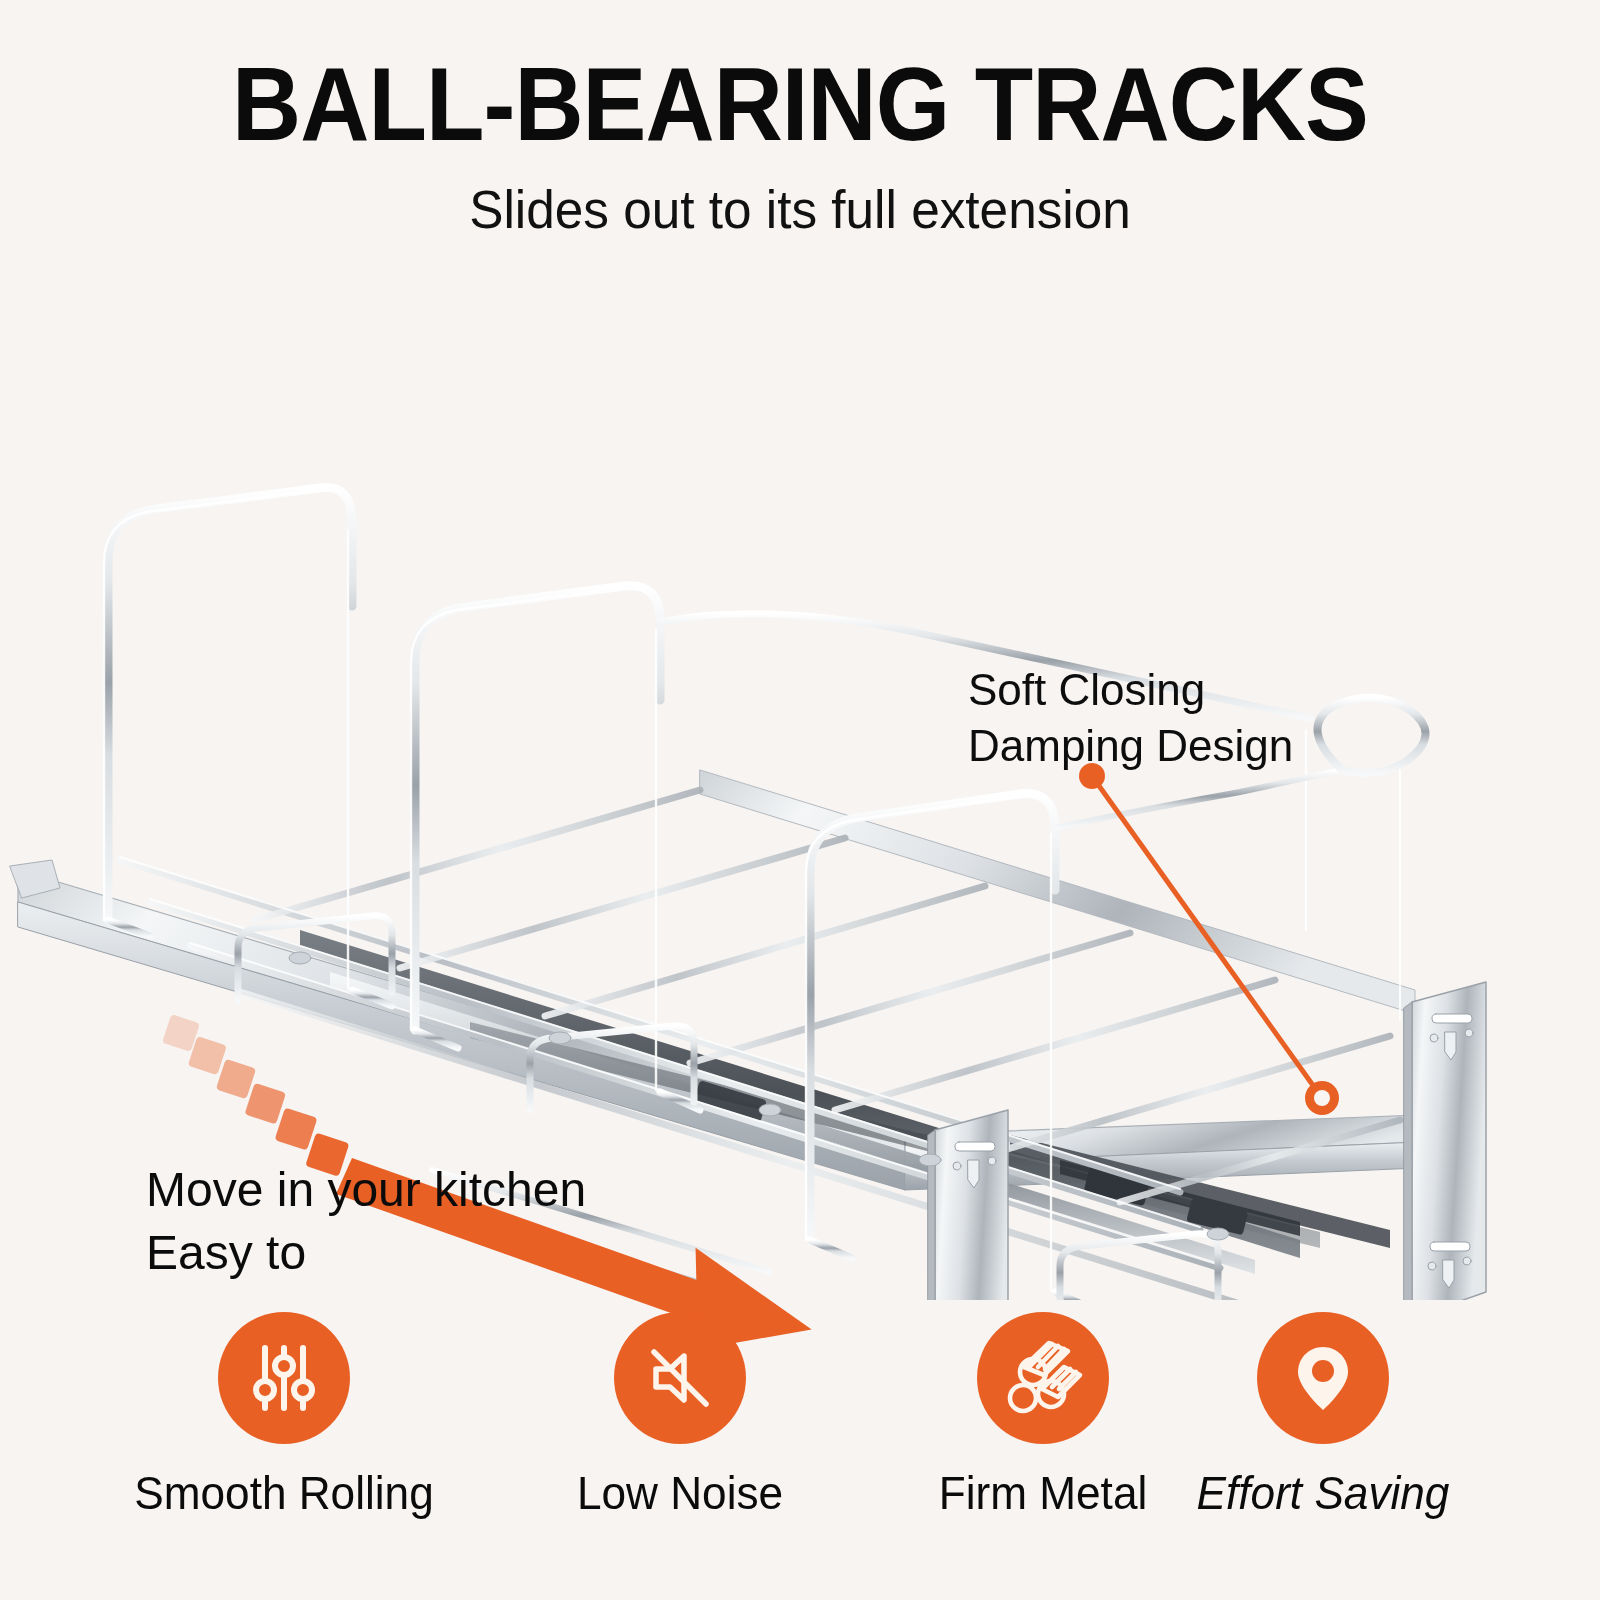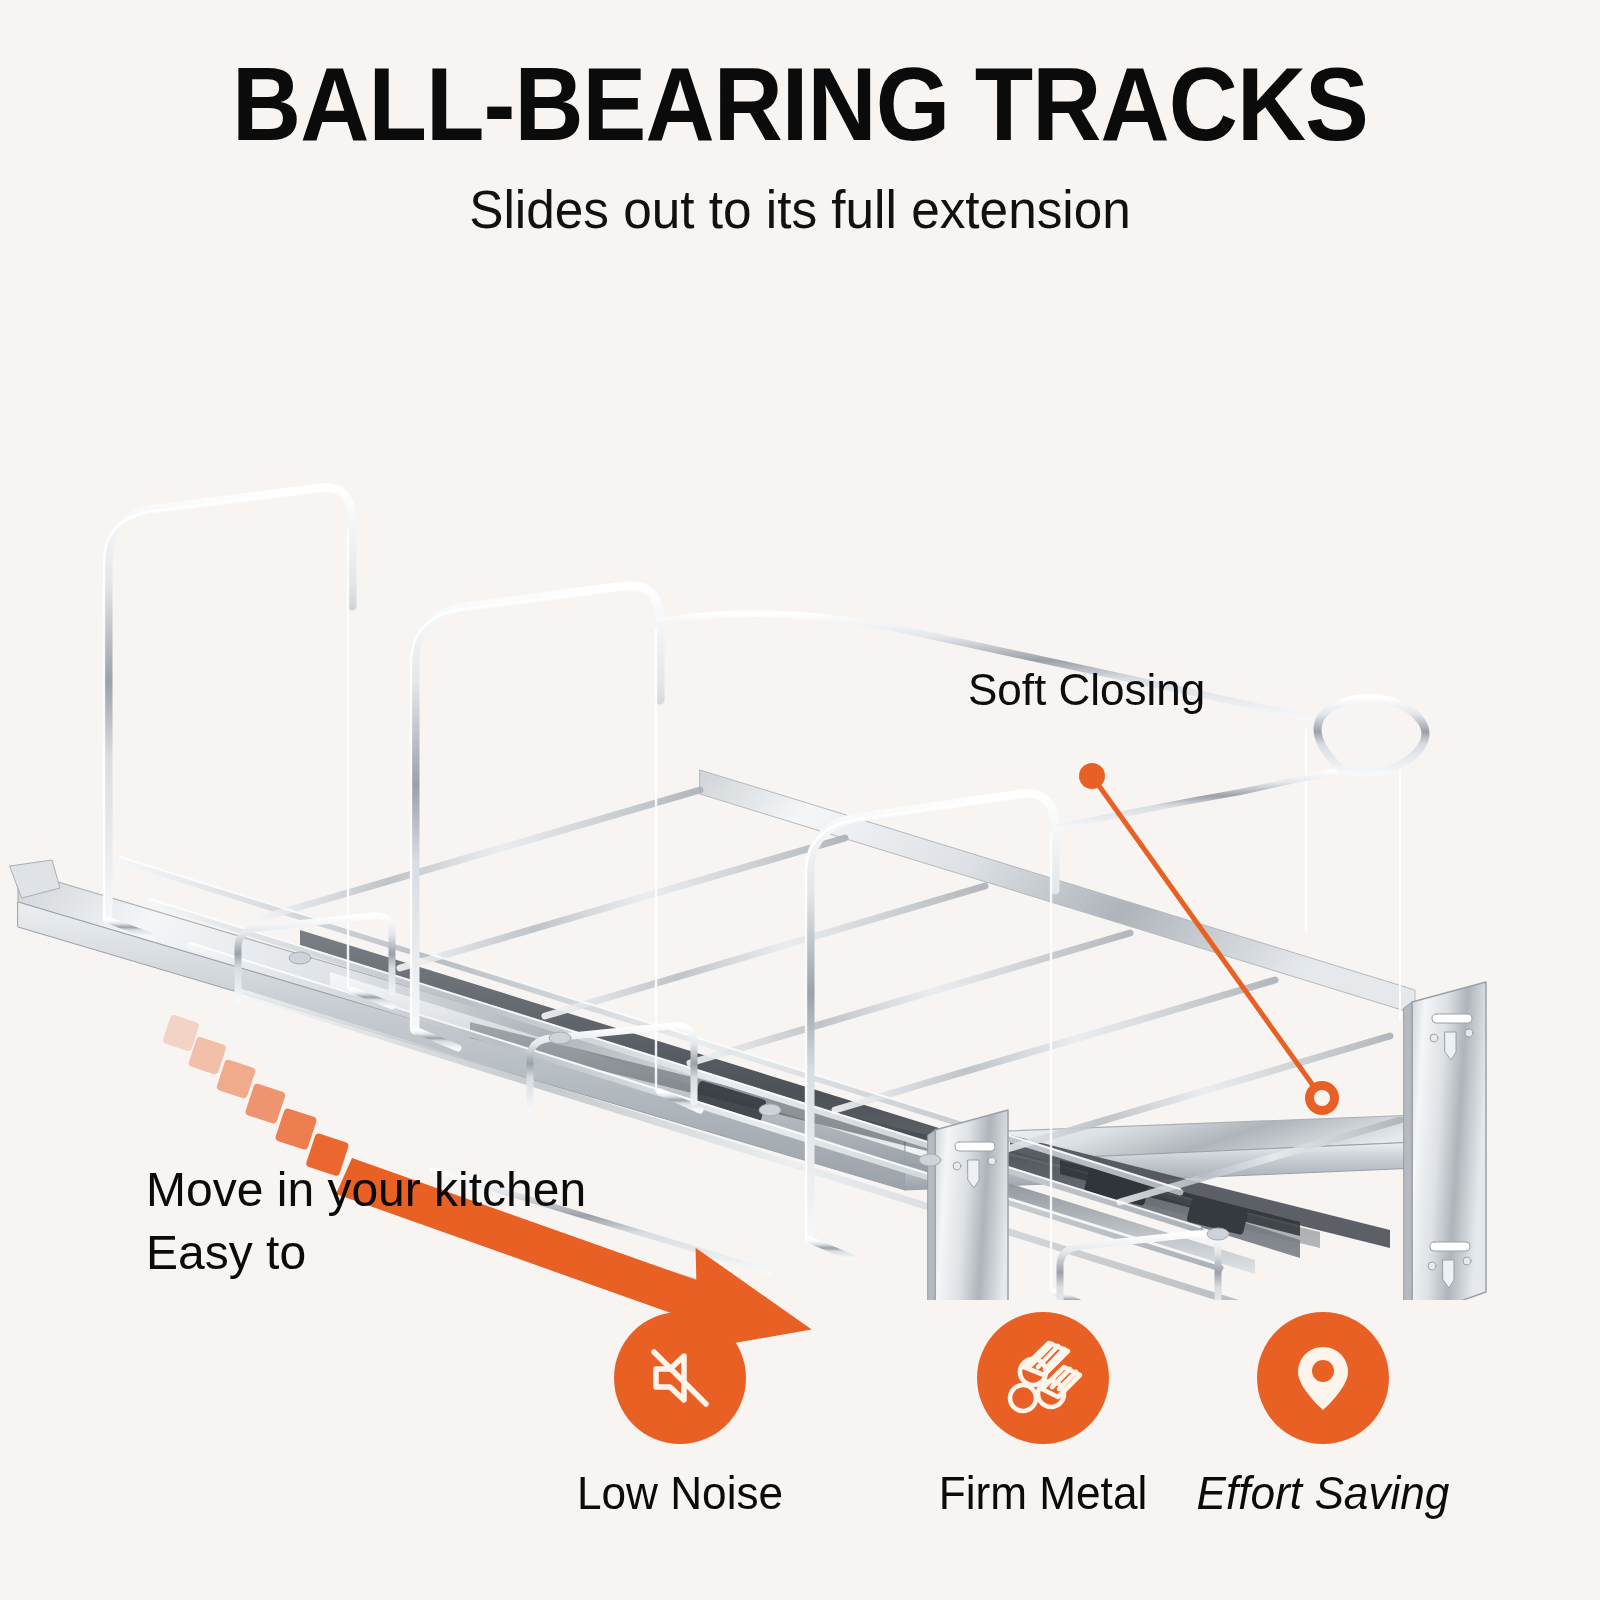--- a/index.html
+++ b/index.html
@@ -279,20 +279,21 @@
           <ellipse cx="1218" cy="1004" rx="11" ry="6"></ellipse>
           <ellipse cx="790" cy="1112" rx="11" ry="6"></ellipse>
         </g>
 
       </g>
     </svg>
   </div>
 
   <div class="callout">
     <div>Soft Closing</div>
+    <div>Damping Design</div>
   </div>
 
   <svg style="position:absolute;left:0;top:0;width:1600px;height:1600px;pointer-events:none">
     <line x1="1092" y1="776" x2="1322" y2="1098" stroke="#E96025" stroke-width="5"></line>
     <circle cx="1092" cy="776" r="13" fill="#E96025"></circle>
     <circle cx="1322" cy="1098" r="17" fill="#E96025"></circle>
     <circle cx="1322" cy="1098" r="8" fill="#F7F4F2"></circle>
   </svg>
 
   <svg style="position:absolute;left:0;top:0;width:1600px;height:1600px;pointer-events:none">
@@ -310,20 +311,35 @@
     </g>
   </svg>
 
   <div class="movetext">
     <div>Move in your kitchen</div>
     <div>Easy to</div>
   </div>
 
   <div class="features">
 
+    <div class="feature" id="feat0">
+      <div class="badge">
+        <svg width="80" height="80" viewBox="0 0 80 80">
+          <g stroke="#FDF4EC" stroke-width="6" stroke-linecap="round" fill="none">
+            <line x1="21" y1="10" x2="21" y2="70"></line>
+            <line x1="40" y1="10" x2="40" y2="70"></line>
+            <line x1="59" y1="10" x2="59" y2="70"></line>
+            <circle cx="21" cy="52" r="9" fill="#E96025"></circle>
+            <circle cx="40" cy="28" r="9" fill="#E96025"></circle>
+            <circle cx="59" cy="52" r="9" fill="#E96025"></circle>
+          </g>
+        </svg>
+      </div>
+      <div class="flabel">Smooth Rolling</div>
+    </div>
 
     <div class="feature" id="feat1">
       <div class="badge">
         <svg width="80" height="80" viewBox="0 0 80 80">
           <g stroke="#FDF4EC" stroke-width="5.5" stroke-linecap="round" stroke-linejoin="round" fill="none">
             <path d="M44 18 L30 31 L16 31 L16 49 L30 49 L44 62 Z"></path>
             <line x1="14" y1="14" x2="66" y2="66"></line>
           </g>
         </svg>
       </div>

